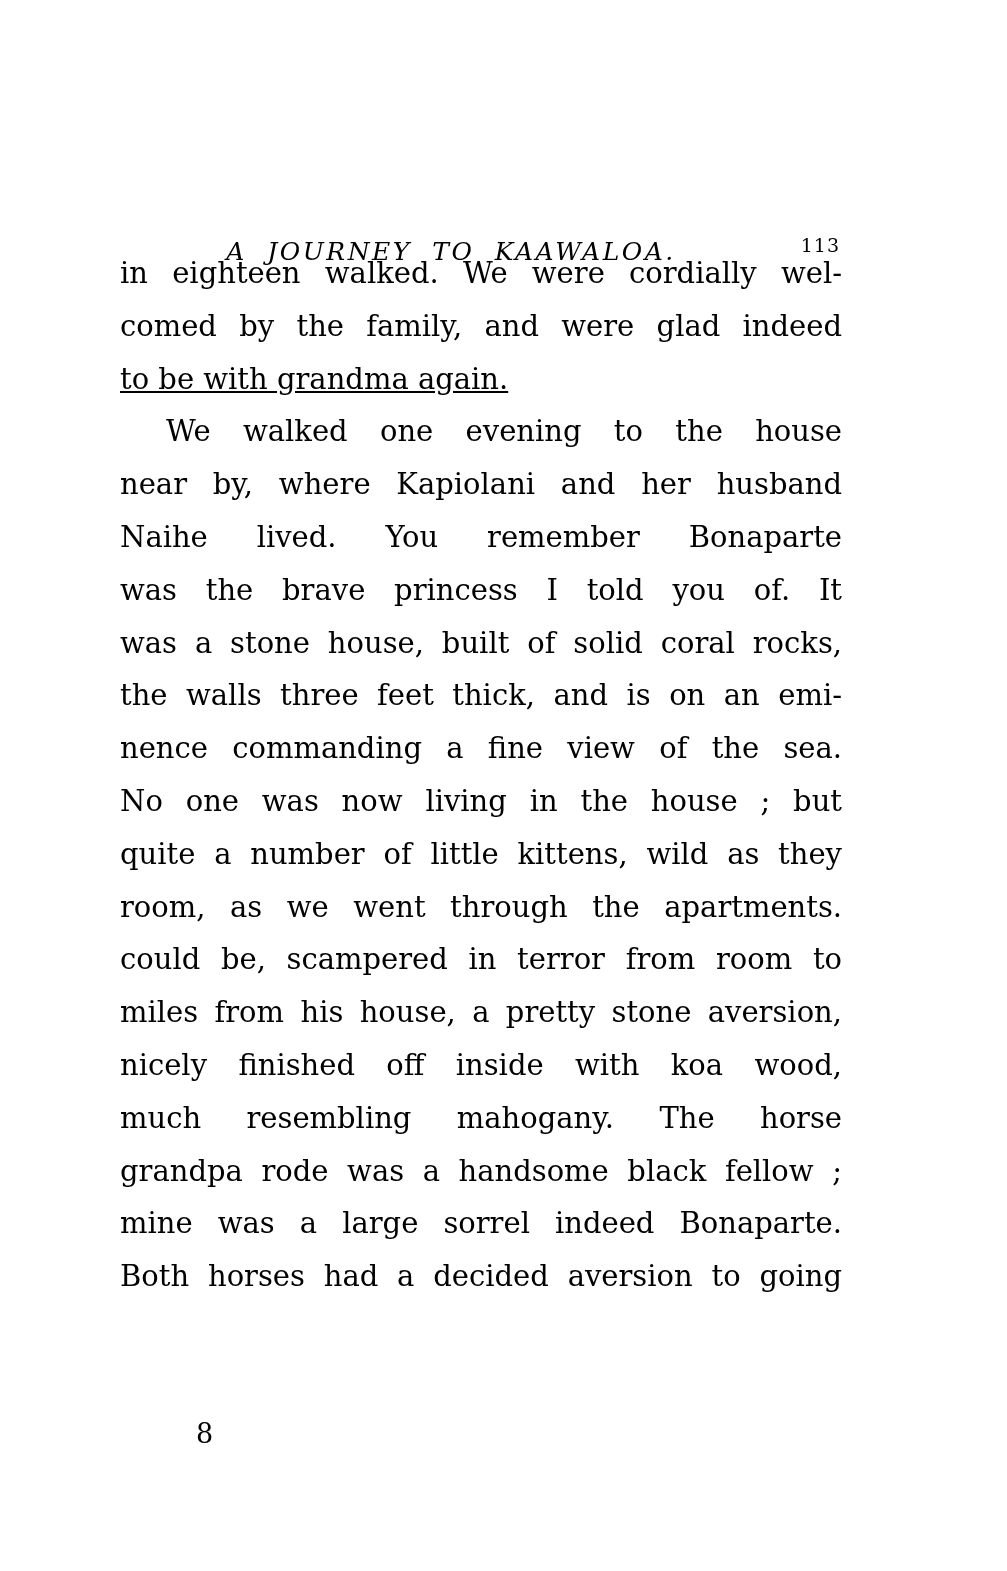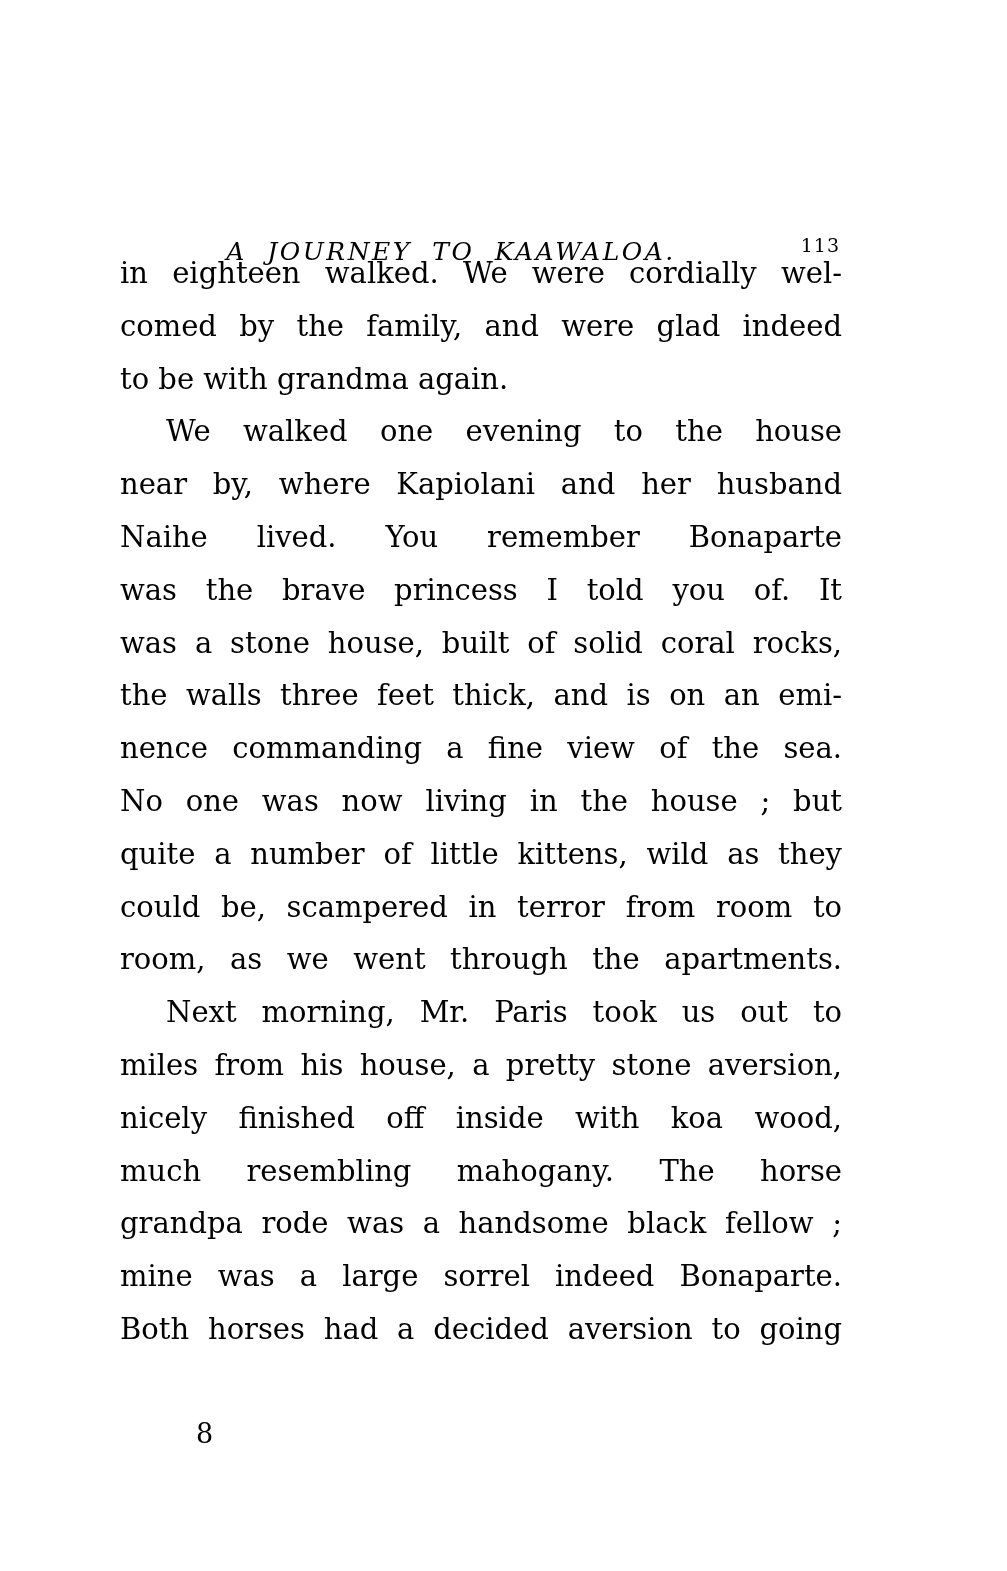--- a/index.html
+++ b/index.html
@@ -49,20 +49,21 @@
     line-height: 52.8px;
   }
   .line {
     text-align: justify;
     text-align-last: justify;
     text-justify: inter-word;
   }
   .line.short-last {
     text-align: right;
     text-align-last: left;
+    text-decoration: underline;
   }
   .line.first-indented {
     text-indent: 46px;
   }
   .signature-mark {
     position: absolute;
     top: 1418px;
     left: 196px;
     font-size: 27px;
   }
@@ -85,24 +86,23 @@
 
     <div class="line first-indented">We walked one evening to the house</div>
     <div class="line">near by, where Kapiolani and her husband</div>
     <div class="line">Naihe lived.  You remember Bonaparte</div>
     <div class="line">was the brave princess I told you of.  It</div>
     <div class="line">was a stone house, built of solid coral rocks,</div>
     <div class="line">the walls three feet thick, and is on an emi-</div>
     <div class="line">nence commanding a fine view of the sea.</div>
     <div class="line">No one was now living in the house ; but</div>
     <div class="line">quite a number of little kittens, wild as they</div>
+    <div class="line">room, as we went through the apartments.</div>
     <div class="line">could be, scampered in terror from room to</div>
-    <div class="line">room, as we went through the apartments.</div>
 
-    <div class="line first-indented">Next morning, Mr. Paris took us out to</div>
     <div class="line">miles from his house, a pretty stone aversion,</div>
     <div class="line">nicely finished off inside with koa wood,</div>
     <div class="line">much resembling mahogany.  The horse</div>
     <div class="line">grandpa rode was a handsome black fellow ;</div>
     <div class="line">mine was a large sorrel indeed Bonaparte.</div>
     <div class="line">Both horses had a decided aversion to going</div>
 
   </div>
 
   <div class="signature-mark">8</div>

